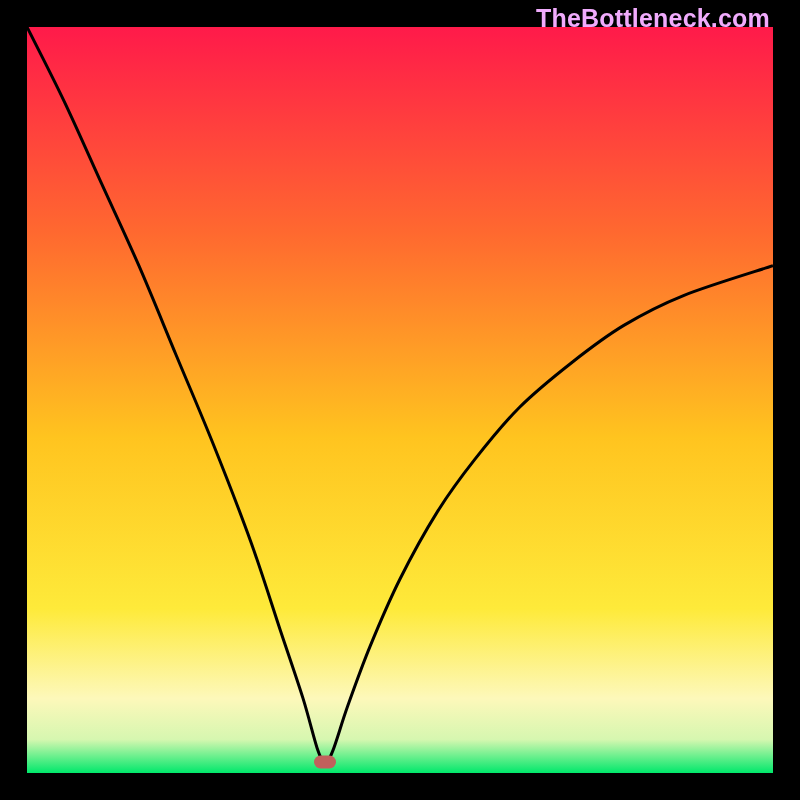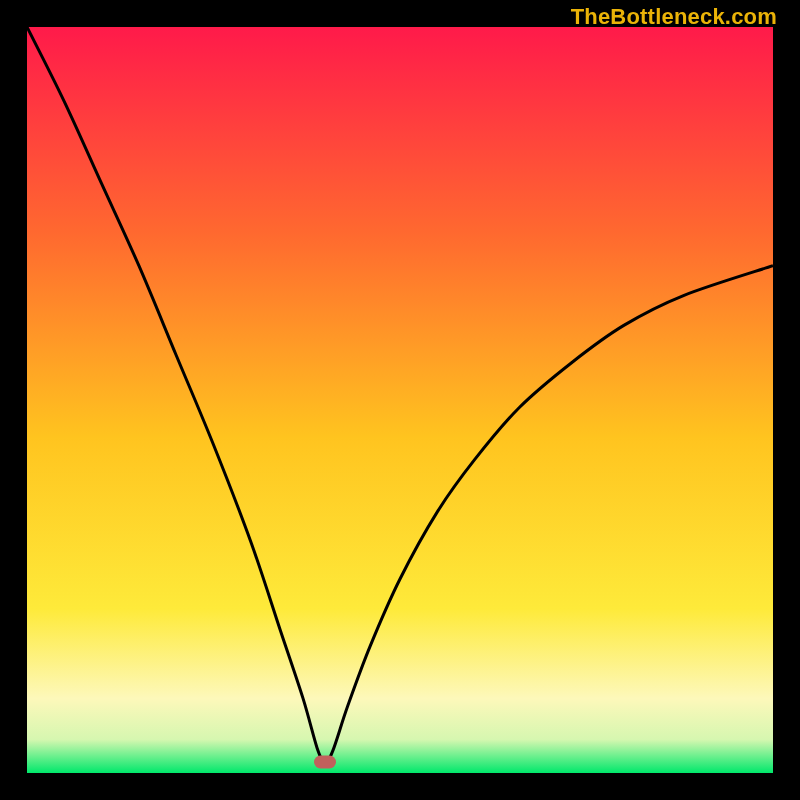--- a/index.html
+++ b/index.html
@@ -18,25 +18,25 @@
     height: 746px;
     overflow: hidden;
   }
   .gradient-bg {
     position: absolute;
     inset: 0;
   }
   .watermark {
     position: absolute;
     top: 4px;
-    right: 23px;
+    right: 30px;
     font-family: Arial, Helvetica, sans-serif;
-    font-size: 22px;
+    font-size: 25px;
     font-weight: bold;
-    color: #eab308;
+    color: #f0abfc;
     letter-spacing: 0.2px;
   }
   .curve-svg {
     position: absolute;
     inset: 0;
   }
   .marker {
     position: absolute;
     width: 22px;
     height: 13px;

